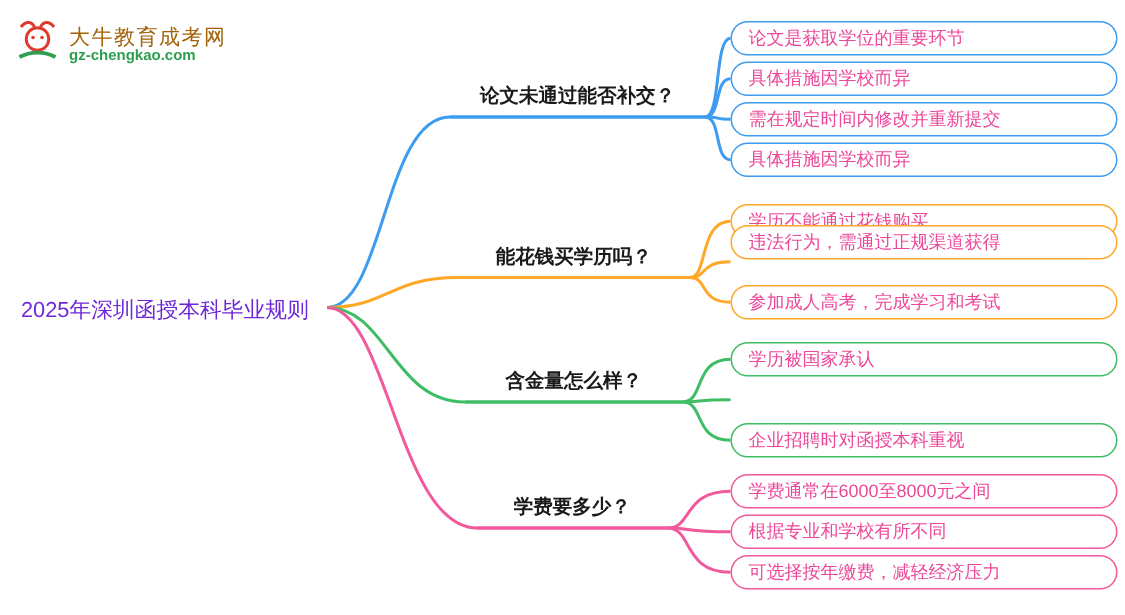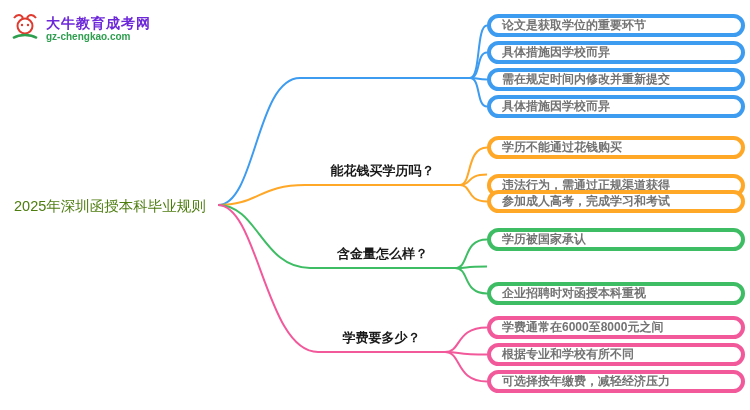--- a/index.html
+++ b/index.html
@@ -3,38 +3,38 @@
 <meta charset="utf-8">
 <style>
   html,body{margin:0;padding:0;}
   body{font-family:"Liberation Sans","DejaVu Sans",sans-serif;background:#fff;}
   #canvas{position:relative;width:750px;height:410px;background:#ffffff;overflow:hidden;}
   #wires{position:absolute;left:0;top:0;width:750px;height:410px;}
 
   
   .logo{position:absolute;left:10px;top:12px;display:flex;align-items:center;gap:6px;}
   .logo-texts{display:flex;flex-direction:column;line-height:1.15;}
-  .logo-title{color:#6d28d9;font-weight:700;font-size:14px;letter-spacing:1px;}
+  .logo-title{color:#a16207;font-weight:400;font-size:14px;letter-spacing:1px;}
   .logo-sub{color:#2e9e4f;font-size:10px;font-weight:700;}
 
   
-  .root-label{position:absolute;left:14px;top:197px;font-size:14.5px;color:#4d7c0f;white-space:nowrap;}
+  .root-label{position:absolute;left:14px;top:197px;font-size:14.5px;color:#6d28d9;white-space:nowrap;}
 
   
   .branch-label{position:absolute;text-align:center;font-size:13px;font-weight:700;color:#1a1a1a;
     padding-bottom:4px;border-bottom:2px solid #000;white-space:nowrap;}
   .b1 .line, .branch-label.b1{border-color:#3d9bf0;}
   .branch-label.b2{border-color:#ffa727;}
   .branch-label.b3{border-color:#3ebd64;}
   .branch-label.b4{border-color:#f2599b;}
 
   
   .leaf{position:absolute;left:487px;width:258px;height:23px;box-sizing:border-box;
     display:flex;align-items:center;padding-left:11px;background:#fff;
-    border:4px solid #0369a1;border-radius:12px;font-size:12px;font-weight:700;color:#737373;white-space:nowrap;}
+    border:1px solid #0369a1;border-radius:12px;font-size:12px;font-weight:400;color:#ec4899;white-space:nowrap;}
   .leaf.b1{border-color:#3d9bf0;}
   .leaf.b2{border-color:#ffa727;}
   .leaf.b3{border-color:#3ebd64;}
   .leaf.b4{border-color:#f2599b;}
 </style>
 </head>
 <body>
 
 <div id="canvas">
 
@@ -73,31 +73,32 @@
       </svg>
     </span>
     <span class="logo-texts">
       <span class="logo-title">大牛教育成考网</span>
       <span class="logo-sub">gz-chengkao.com</span>
     </span>
   </div>
 
   <div class="root-label">2025年深圳函授本科毕业规则</div>
 
+  <div class="branch-label b1" style="left:300px;top:55px;width:170px;">论文未通过能否补交？</div>
   <div class="branch-label b2" style="left:305px;top:162px;width:155px;">能花钱买学历吗？</div>
   <div class="branch-label b4" style="left:318px;top:329px;width:127px;">学费要多少？</div>
   <div class="branch-label b3" style="left:310px;top:245px;width:145px;">含金量怎么样？</div>
 
   <div class="leaf b1" style="top:14px;">论文是获取学位的重要环节</div>
   <div class="leaf b1" style="top:41px;">具体措施因学校而异</div>
   <div class="leaf b1" style="top:68px;">需在规定时间内修改并重新提交</div>
   <div class="leaf b1" style="top:95px;">具体措施因学校而异</div>
 
   <div class="leaf b2" style="top:136px;">学历不能通过花钱购买</div>
-  <div class="leaf b2" style="top:174px;">违法行为，需通过正规渠道获得</div>
+  <div class="leaf b2" style="top:150px;">违法行为，需通过正规渠道获得</div>
   <div class="leaf b2" style="top:190px;">参加成人高考，完成学习和考试</div>
 
   <div class="leaf b3" style="top:228px;">学历被国家承认</div>
   <div class="leaf b3" style="top:282px;">企业招聘时对函授本科重视</div>
 
   <div class="leaf b4" style="top:316px;">学费通常在6000至8000元之间</div>
   <div class="leaf b4" style="top:343px;">根据专业和学校有所不同</div>
   <div class="leaf b4" style="top:370px;">可选择按年缴费，减轻经济压力</div>
 
 </div>

